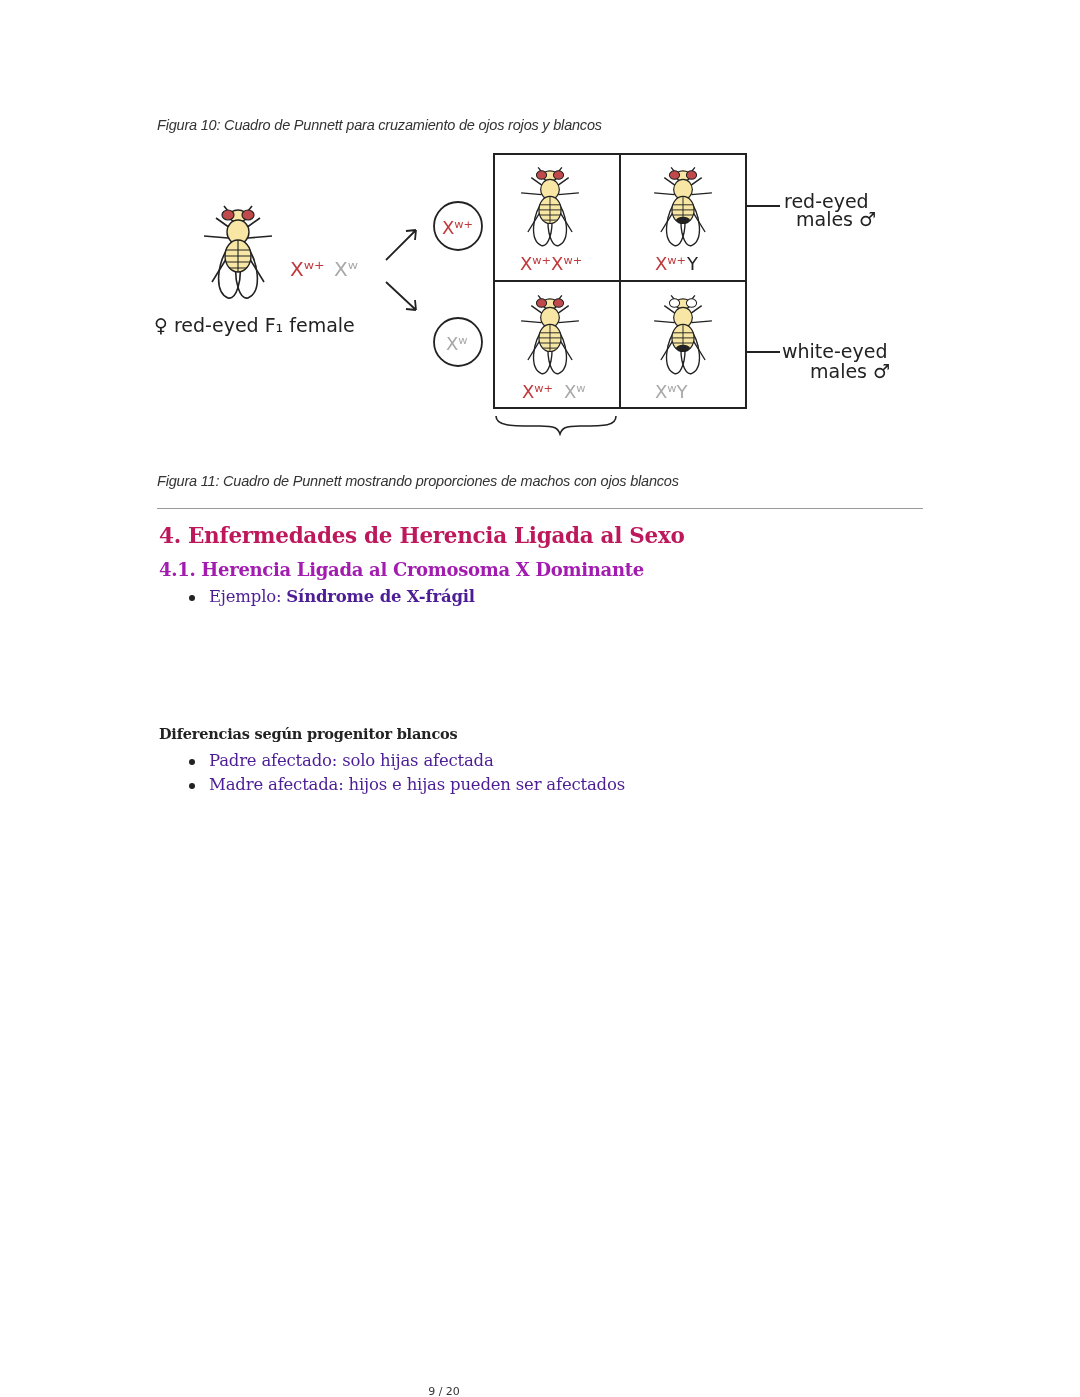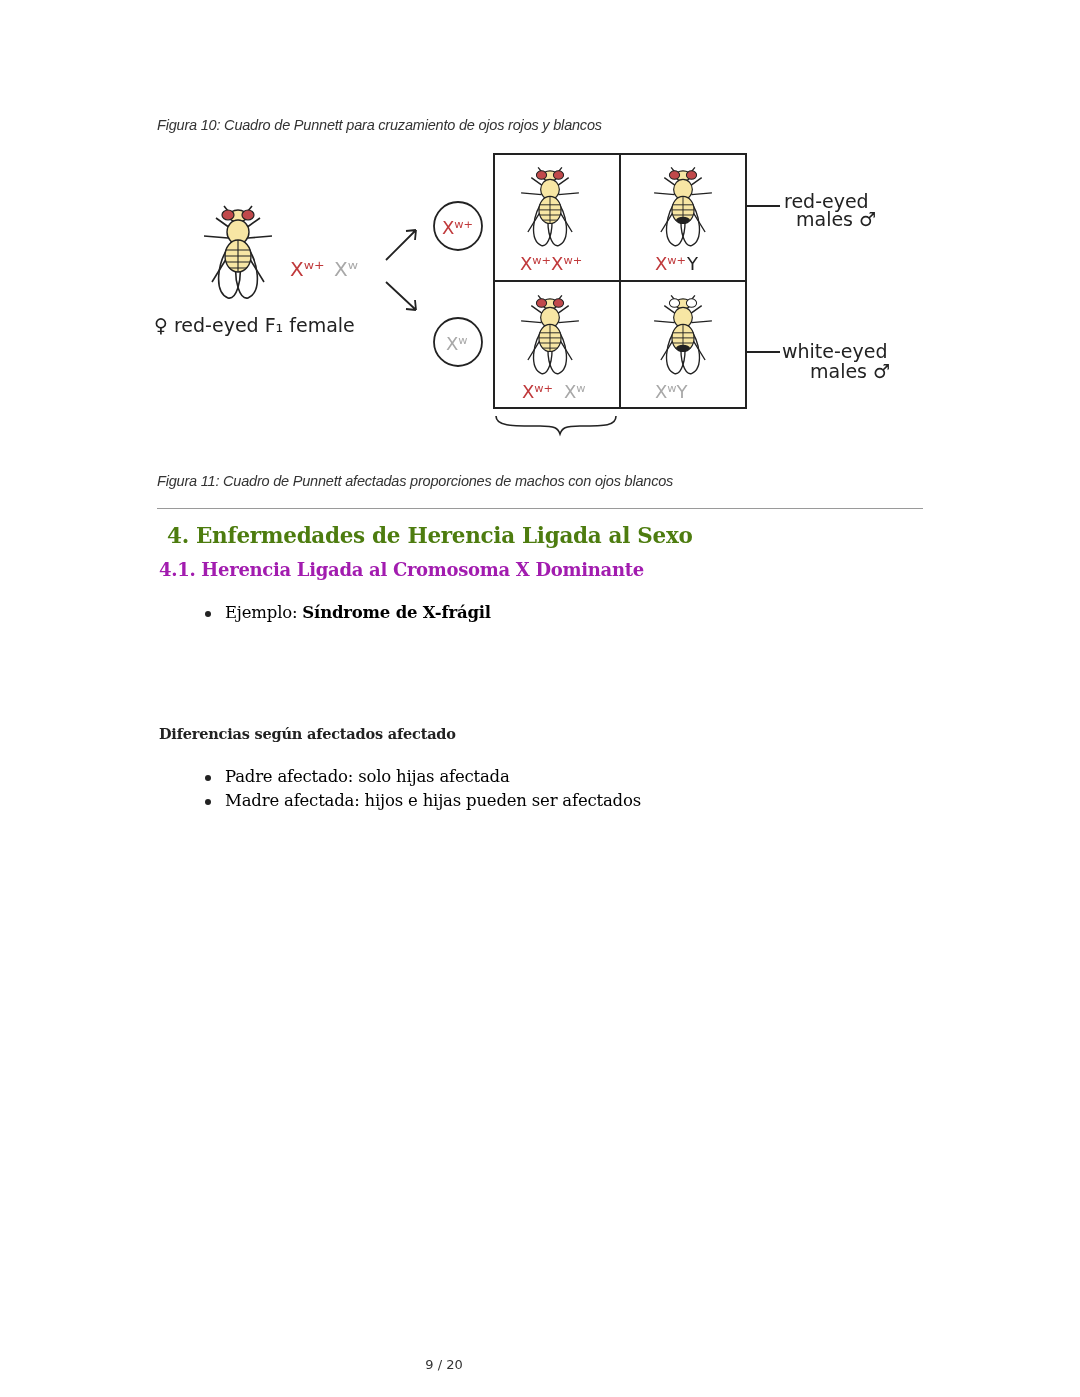--- a/index.html
+++ b/index.html
@@ -2,30 +2,30 @@
 <html><head>
 <meta charset="utf-8">
 <style>
   html, body { margin: 0; padding: 0; background: #ffffff; }
   body { width: 1080px; height: 1397px; position: relative; overflow: hidden; font-family: "DejaVu Serif", serif; color: #222; }
   .caption { position: absolute; left: 157px; font-style: italic; font-size: 14.5px; color: #333; font-family: Liberation Sans, sans-serif; letter-spacing: -0.2px; }
   #fig10-cap { top: 117px; }
   #fig11-cap { top: 473px; }
   .figure { position: absolute; left: 150px; top: 148px; width: 780px; height: 290px; }
   .hr { position: absolute; left: 157px; top: 508px; width: 766px; height: 0; border-top: 1.5px solid #9a9a9a; }
-  h2 { position: absolute; left: 167px; top: 523px; margin: 0; font-size: 21.5px; font-weight: bold; color: #4d7c0f; letter-spacing: -0.3px; }
+  h2 { position: absolute; left: 159px; top: 523px; margin: 0; font-size: 21.5px; font-weight: bold; color: #be185d; letter-spacing: -0.3px; }
   h3 { position: absolute; left: 159px; top: 559px; margin: 0; font-size: 18px; font-weight: bold; color: #a21caf; letter-spacing: -0.3px; }
-  ul { position: absolute; left: 159px; margin: 16px; padding: 0 0 0 50px; list-style: none; font-size: 16.5px; color: #000000; width: 700px; letter-spacing: -0.2px; }
+  ul { position: absolute; left: 159px; margin: 0; padding: 0 0 0 50px; list-style: none; font-size: 16.5px; color: #4c1d95; width: 700px; letter-spacing: -0.2px; }
   ul li { position: relative; line-height: 24px; }
   ul li::before { content: ""; position: absolute; left: -20px; top: 10px; width: 6px; height: 6px; border-radius: 50%; background: #222; }
   #list1 { top: 585px; }
   #list2 { top: 749px; }
   .subhead { position: absolute; left: 159px; top: 725px; font-size: 14.5px; font-weight: bold; color: #222; letter-spacing: -0.2px; }
   sup { font-size: 9px; line-height: 0; }
-  .page-num { position: absolute; top: 1357px; left: 0; width: 888px; text-align: center; font-family: "DejaVu Sans", sans-serif; font-size: 13px; color: #333; }
+  .page-num { position: absolute; top: 1385px; left: 0; width: 888px; text-align: center; font-family: "DejaVu Sans", sans-serif; font-size: 11px; color: #333; }
   .hand { font-family: "DejaVu Sans", sans-serif; }
 </style>
 </head>
 <body>
 
 <div class="caption" id="fig10-cap">Figura 10: Cuadro de Punnett para cruzamiento de ojos rojos y blancos</div>
 
 <div class="figure">
   <svg width="780" height="290" viewBox="0 0 780 290" xmlns="http://www.w3.org/2000/svg">
     <defs>
@@ -100,31 +100,31 @@
 
     <line x1="596" y1="58" x2="630" y2="58" stroke="#222" stroke-width="1.8"></line>
     <text class="hand" x="634" y="60" font-size="19" fill="#222">red-eyed</text>
     <text class="hand" x="646" y="78" font-size="19" fill="#222">males ♂</text>
     <line x1="596" y1="204" x2="630" y2="204" stroke="#222" stroke-width="1.8"></line>
     <text class="hand" x="632" y="210" font-size="19" fill="#222">white-eyed</text>
     <text class="hand" x="660" y="230" font-size="19" fill="#222">males ♂</text>
   </svg>
 </div>
 
-<div class="caption" id="fig11-cap">Figura 11: Cuadro de Punnett afectadas proporciones de machos con ojos blancos</div>
+<div class="caption" id="fig11-cap">Figura 11: Cuadro de Punnett mostrando proporciones de machos con ojos blancos</div>
 
 <div class="hr"></div>
 
 <h2>4. Enfermedades de Herencia Ligada al Sexo</h2>
 <h3>4.1. Herencia Ligada al Cromosoma X Dominante</h3>
 
 <ul id="list1">
   <li><span>Ejemplo: </span><b>Síndrome de X-frágil</b></li>
 </ul>
 
-<div class="subhead">Diferencias según afectados afectado</div>
+<div class="subhead">Diferencias según progenitor blancos</div>
 
 <ul id="list2">
   <li>Padre afectado: solo hijas afectada</li>
   <li>Madre afectada: hijos e hijas pueden ser afectados</li>
 </ul>
 
 <div class="page-num">9 / 20</div>
 
 </body></html>

